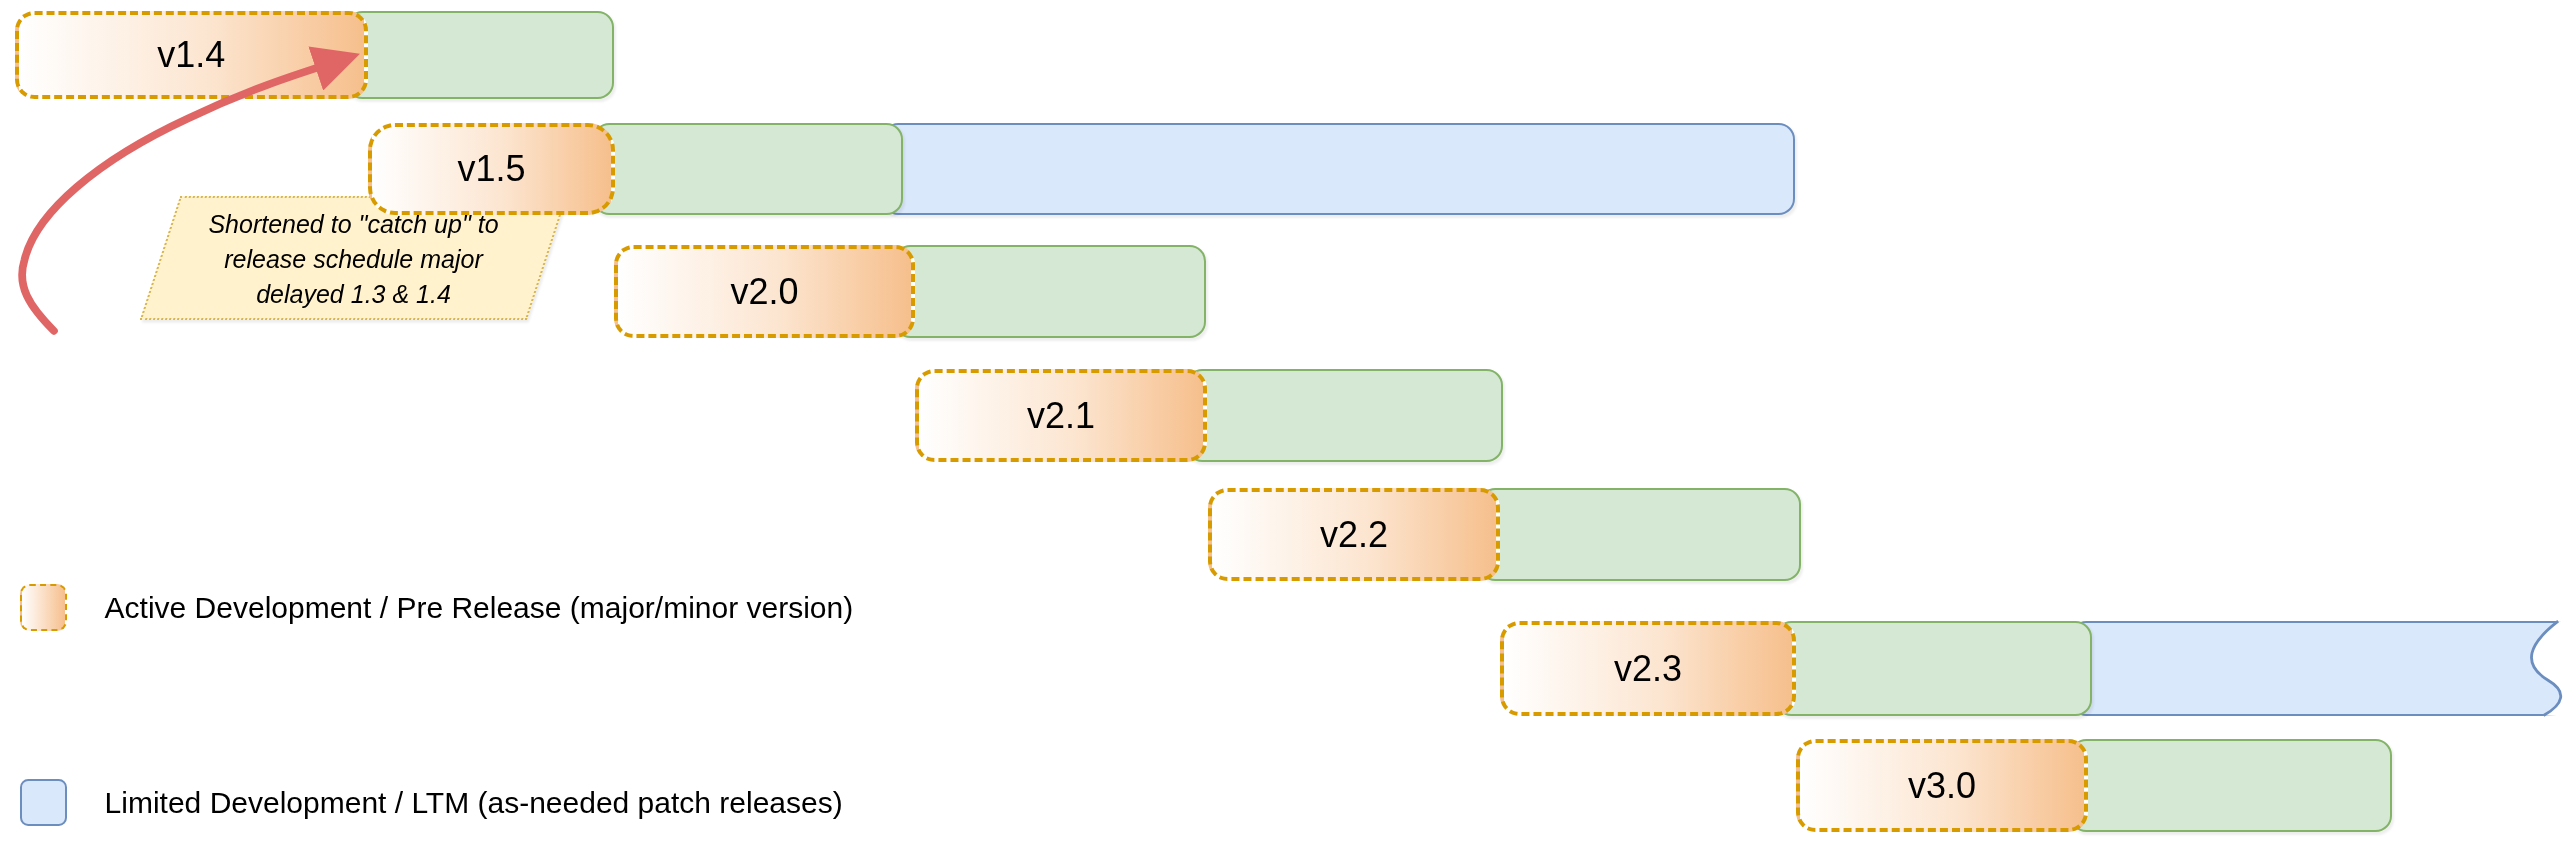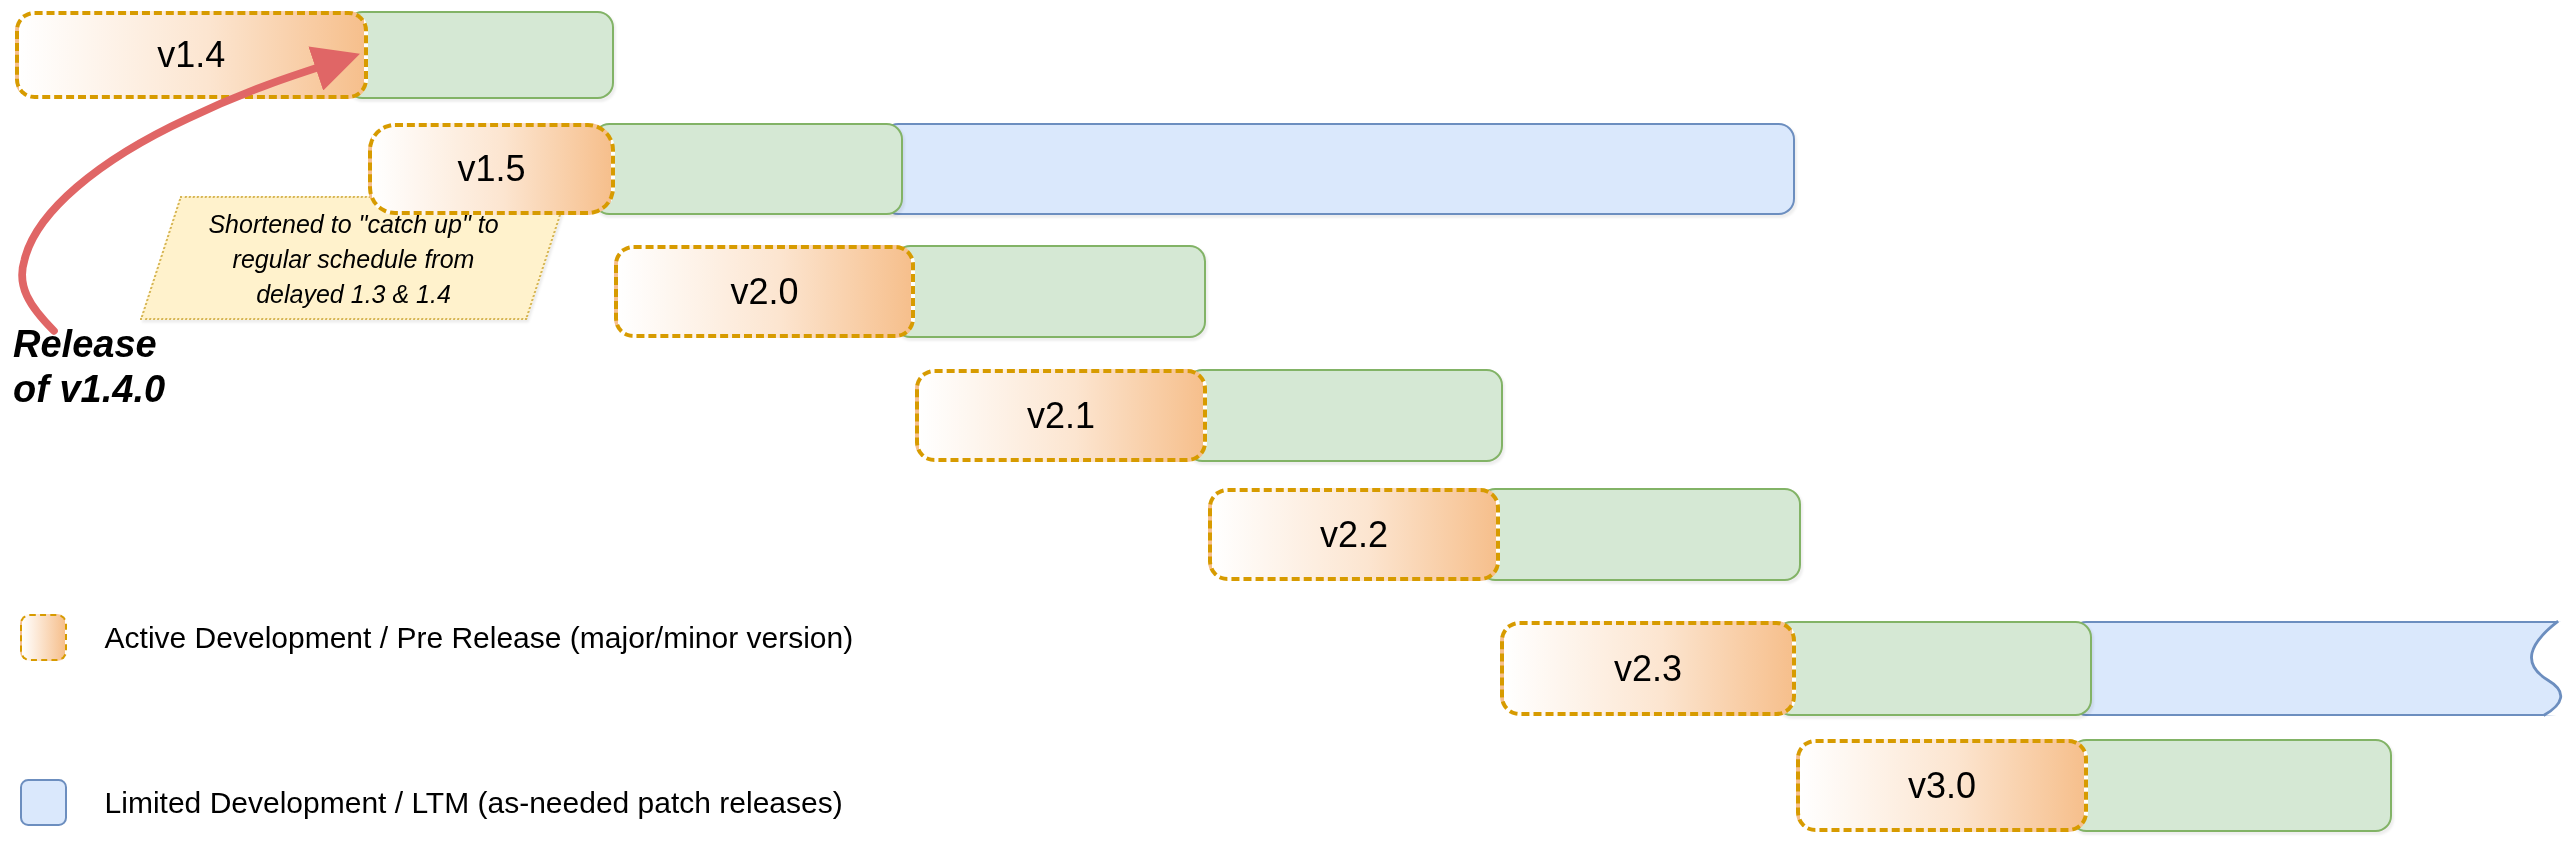--- a/index.html
+++ b/index.html
@@ -94,21 +94,21 @@
 </style>
 </head>
 <body>
 
 <div id="canvas">
 
   <div class="note">
     <div class="note-bg"></div>
     <div class="note-text">
       <span>Shortened to "catch up" to</span>
-      <span>regular schedule from</span>
+      <span>release schedule major</span>
       <span>delayed 1.3 &amp; 1.4</span>
     </div>
   </div>
 
   <div class="row" style="top: 11.4px; height: 88px; padding-left: 48px;">
     <div class="seg seg-maint" style="left: 346px; width: 268px;"></div>
     <div class="seg seg-dev" style="left: 14.7px; width: 353px;">
       <span class="bar-label">v1.4</span>
     </div>
   </div>
@@ -164,27 +164,23 @@
 
   <svg id="arrow-layer" viewBox="0 0 3153 1038">
     <defs>
       <marker id="arrow-head" viewBox="0 0 6 6" refX="4.6" refY="3" markerWidth="6" markerHeight="6" orient="auto" markerUnits="strokeWidth">
         <path d="M 0 0 L 6 3 L 0 6 Z" fill="var(--arrow)"></path>
       </marker>
     </defs>
     <path d="M 66 405 C 36 375, 20 350, 30 318 C 44 260, 120 196, 230 145 C 316 104, 380 86, 428 70" fill="none" stroke="var(--arrow)" stroke-width="9.5" stroke-linecap="round" marker-end="url(#arrow-head)"></path>
   </svg>
 
-  <div class="callout">
-    <span>Release</span>
-    <span>of v1.4.0</span>
-  </div>
 
   <div class="legend">
-    <div class="legend-item" style="top: 614px;">
+    <div class="legend-item" style="top: 584px;">
       <div class="swatch swatch-dev"></div>
       <div class="legend-label">Active Development / Pre Release (major/minor version)</div>
     </div>
     <div class="legend-item" style="top: 779px;">
       <div class="swatch swatch-ltm"></div>
       <div class="legend-label">Limited Development / LTM (as-needed patch releases)</div>
     </div>
   </div>
 
 </div>

